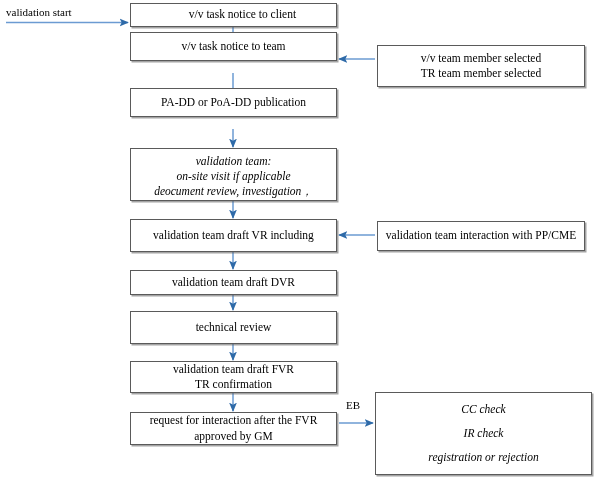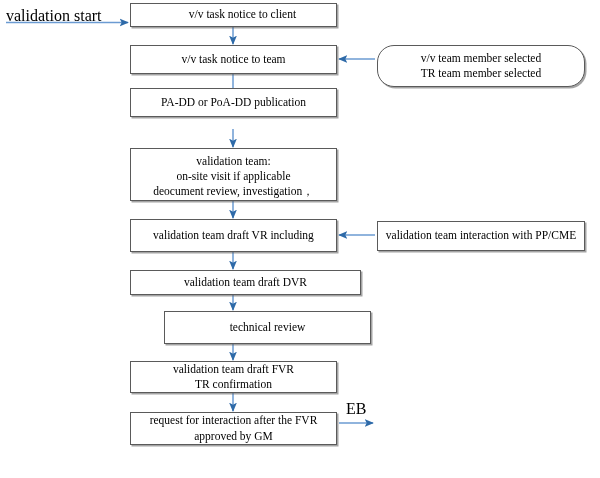--- a/index.html
+++ b/index.html
@@ -34,32 +34,33 @@
     color: #000000;
     box-shadow: 1.5px 1.5px 0 0 rgba(90,90,90,0.55);
   }
   .node .line {
     display: block;
     white-space: nowrap;
   }
   .node.spaced {
     justify-content: space-around;
     padding: 5px 0;
+    font-style: italic;
   }
   .svg-layer {
     position: absolute;
     left: 0;
     top: 0;
     width: 600px;
     height: 478px;
     pointer-events: none;
   }
   .free-label {
     position: absolute;
-    font-size: 16px;
+    font-size: 11px;
     line-height: 1.2;
     color: #000000;
     white-space: nowrap;
   }
 </style>
 </head>
 <body>
 
 <div id="flowchart-canvas">
 
@@ -90,59 +91,64 @@
     </g>
   </svg>
 
   <div class="free-label" style="left:6px; top:6px;">validation start</div>
   <div class="free-label" style="left:346px; top:399px;">EB</div>
 
   <div class="node" style="left:130px; top:3px; width:207px; height:24px;padding-left:18px;">
     <span class="line">v/v task notice to client</span>
   </div>
 
-  <div class="node" style="left:130px; top:45px; width:207px; height:29px;justify-content:center;">
+  <div class="node" style="left:130px; top:32px; width:207px; height:29px;justify-content:center;">
     <span class="line">v/v task notice to team</span>
   </div>
 
   <div class="node" style="left:130px; top:88px; width:207px; height:29px;">
     <span class="line">PA-DD or PoA-DD publication</span>
   </div>
 
   <div class="node spaced" style="left:130px; top:148px; width:207px; height:53px;">
     <span class="line">validation team:</span>
     <span class="line">on-site visit if applicable</span>
     <span class="line">deocument review, investigation，</span>
   </div>
 
   <div class="node" style="left:130px; top:219px; width:207px; height:33px;gap:44px;">
     <span class="line">validation team draft VR including</span>
   </div>
 
-  <div class="node" style="left:130px; top:270px; width:231px; height:25px;">
+  <div class="node" style="left:130px; top:270px; width:207px; height:25px;">
     <span class="line">validation team draft DVR</span>
   </div>
 
-  <div class="node" style="left:130px; top:311px; width:207px; height:33px;margin-left:34px;">
+  <div class="node" style="left:130px; top:311px; width:207px; height:33px;">
     <span class="line">technical review</span>
   </div>
 
   <div class="node" style="left:130px; top:361px; width:207px; height:32px;">
     <span class="line">validation team draft FVR</span>
     <span class="line">TR confirmation</span>
   </div>
 
   <div class="node" style="left:130px; top:412px; width:207px; height:33px;">
     <span class="line">request for interaction after the FVR</span>
     <span class="line">approved by GM</span>
   </div>
 
-  <div class="node" style="left:377px; top:45px; width:208px; height:42px;border-radius:17px;">
+  <div class="node" style="left:377px; top:45px; width:208px; height:42px;">
     <span class="line">v/v team member selected</span>
     <span class="line">TR team member selected</span>
   </div>
 
   <div class="node" style="left:377px; top:221px; width:208px; height:30px;">
     <span class="line">validation team interaction with PP/CME</span>
   </div>
 
+  <div class="node spaced" style="left:375px; top:392px; width:217px; height:83px;">
+    <span class="line">CC check</span>
+    <span class="line">IR check</span>
+    <span class="line">registration or rejection</span>
+  </div>
 
 </div>
 
 </body></html>

